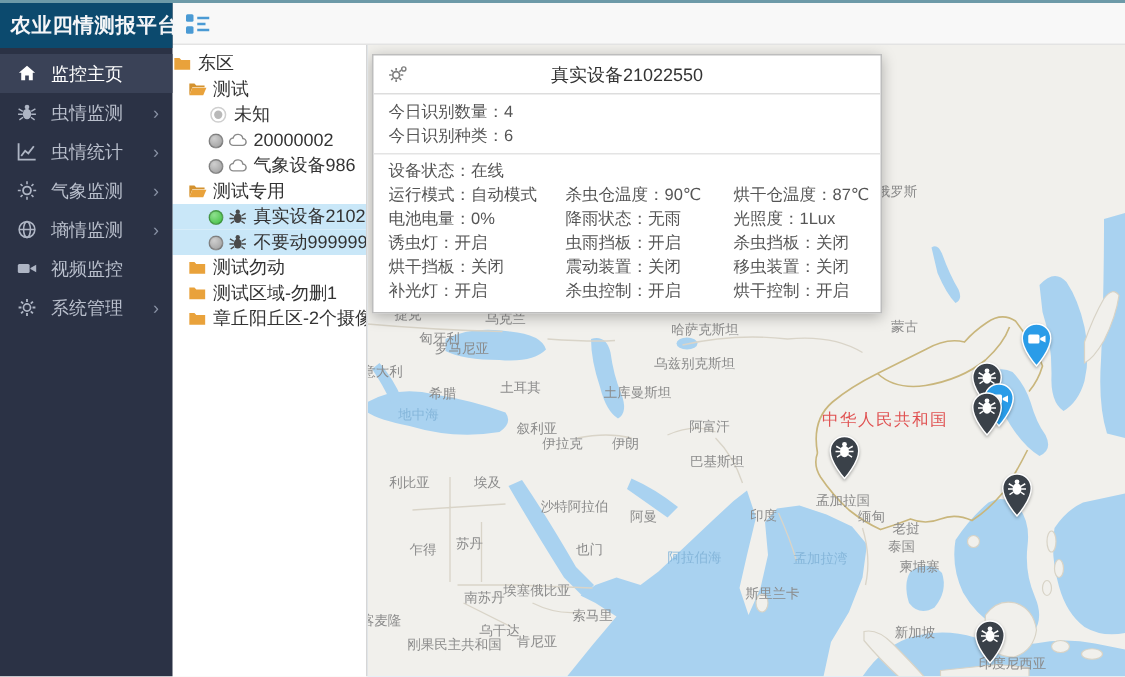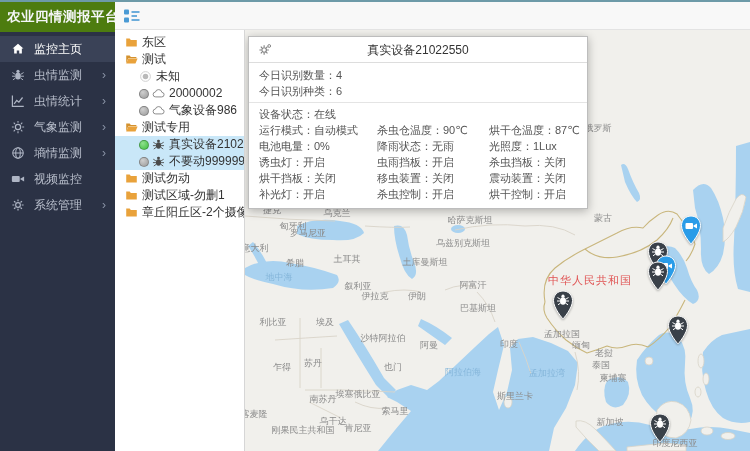--- a/index.html
+++ b/index.html
@@ -4,21 +4,21 @@
 <style>
   * { margin:0; padding:0; box-sizing:border-box; }
   html,body { width:750px; height:451px; overflow:hidden;
     font-family:"Liberation Sans","DejaVu Sans",sans-serif; }
   .app { position:relative; width:750px; height:451px; background:#fff; }
   .top-accent { position:absolute; left:0; top:0; width:750px; height:2px; background:#6d9aa8; z-index:30; }
 
   
   .sidebar { position:absolute; left:0; top:0; width:115px; height:451px; background:#2b3245; z-index:20; }
   .sidebar-title { height:32px; line-height:34px; color:#f5f6f8; font-size:13.5px; font-weight:bold;
-    padding-left:7px; letter-spacing:.5px; background:#4d7c0f; white-space:nowrap; }
+    padding-left:7px; letter-spacing:.5px; background:#0c4a6e; white-space:nowrap; }
   .menu { padding-top:4px; }
   .menu-item { position:relative; height:26px; line-height:26px; color:#b9bfcc; font-size:12px;
     padding-left:34px; cursor:pointer; white-space:nowrap; }
   .menu-item.active { background:#3a4257; color:#fff; }
   .menu-item .mi-icon { position:absolute; left:11px; top:6px; width:14px; height:14px; color:#aeb5c4; }
   .menu-item.active .mi-icon { color:#fff; }
   .menu-item .mi-icon svg { width:14px; height:14px; display:block; }
   .menu-item .arrow { position:absolute; right:9px; top:0; color:#8a93a6; font-size:12px; }
 
   
@@ -137,21 +137,21 @@
             <path d="M8.5 5h8"></path>
             <path d="M8.5 13h8"></path>
             <path d="M8.5 9h5.5"></path>
           </g>
         </svg>
     </span>
   </header>
 
   <section class="device-panel">
     <div class="tree" id="device-tree">
-        <div class="tree-row" style="padding-left: 10px;">
+        <div class="tree-row" style="">
           <span class="t-ic">
             <svg viewBox="0 0 16 16">
               <path d="M1.5 3.2h4.2l1.5 1.8h7.3v8H1.5z" fill="#e9a23b"></path>
             </svg>
           </span>
           <span class="t-label">东区</span>
         </div>
         <div class="tree-row" style="padding-left: 10px;">
           <span class="t-ic">
             <svg viewBox="0 0 16 16">
@@ -433,21 +433,21 @@
           <div>运行模式：自动模式</div>
           <div>杀虫仓温度：90℃</div>
           <div>烘干仓温度：87℃</div>
           <div>电池电量：0%</div>
           <div>降雨状态：无雨</div>
           <div>光照度：1Lux</div>
           <div>诱虫灯：开启</div>
           <div>虫雨挡板：开启</div>
           <div>杀虫挡板：关闭</div>
           <div>烘干挡板：关闭</div>
+          <div>震动装置：关闭</div>
           <div>移虫装置：关闭</div>
-          <div>震动装置：关闭</div>
           <div>补光灯：开启</div>
           <div>杀虫控制：开启</div>
           <div>烘干控制：开启</div>
         </div>
     </div>
   </main>
 </div>
 
 </body></html>

